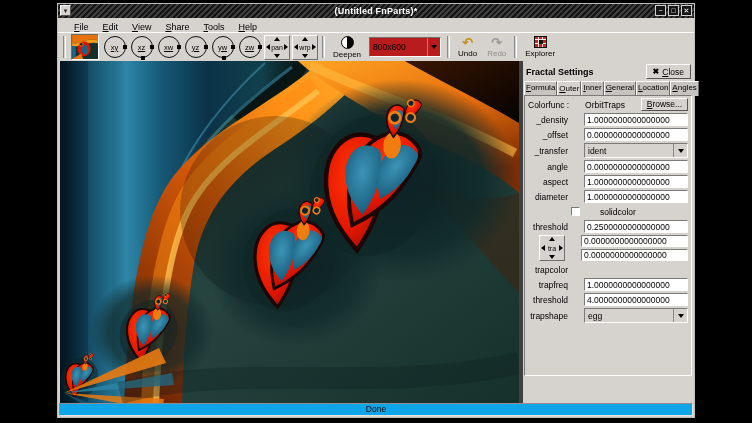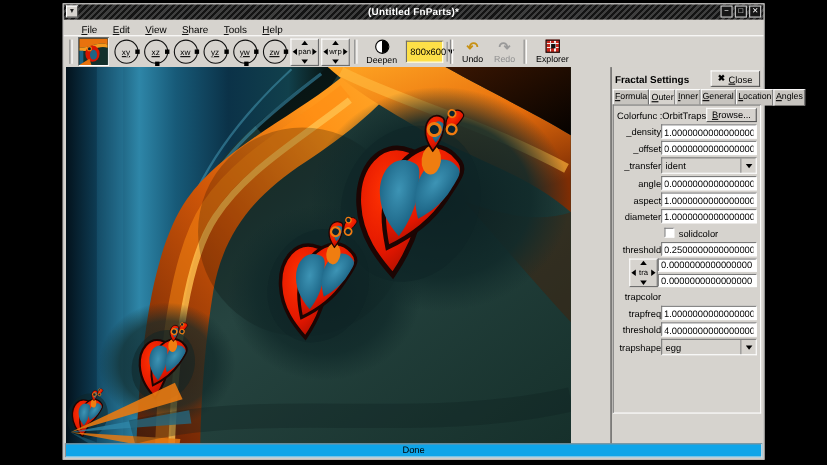--- a/index.html
+++ b/index.html
@@ -38,54 +38,54 @@
              position:relative;margin:0 1px;display:flex;align-items:center;justify-content:center;font-size:7px;}
   .arr{width:0;height:0;position:absolute;}
   .arr-up{top:1px;left:50%;margin-left:-3px;border-left:3px solid transparent;border-right:3px solid transparent;border-bottom:4px solid #000;}
   .arr-down{bottom:1px;left:50%;margin-left:-3px;border-left:3px solid transparent;border-right:3px solid transparent;border-top:4px solid #000;}
   .arr-left{left:1px;top:50%;margin-top:-3px;border-top:3px solid transparent;border-bottom:3px solid transparent;border-right:4px solid #000;}
   .arr-right{right:1px;top:50%;margin-top:-3px;border-top:3px solid transparent;border-bottom:3px solid transparent;border-left:4px solid #000;}
   .tool-col{display:flex;flex-direction:column;align-items:center;justify-content:center;
             font-size:8px;margin:0 5px;gap:1px;}
   .deepen-icon{width:11px;height:11px;border-radius:50%;border:1px solid #000;
                background:linear-gradient(90deg,#fff 50%,#000 50%);}
-  .size-combo{width:34px;height:20px;background:#fde047;border:1px solid #6e6e6e;
+  .size-combo{width:72px;height:20px;background:#b91c1c;border:1px solid #6e6e6e;
               border-bottom-color:#fff;border-right-color:#fff;box-sizing:border-box;
               display:flex;align-items:center;margin:0 3px;}
   .size-text{flex:1;font-size:8.5px;padding-left:3px;}
   .size-arrow{width:12px;height:100%;border-left:1px solid #8a8a8a;display:flex;align-items:center;justify-content:center;}
   .chev{width:0;height:0;border-left:3px solid transparent;border-right:3px solid transparent;border-top:4px solid #000;}
   .undo-glyph{font-size:13px;line-height:11px;font-weight:bold;color:#c79114;}
   .redo-glyph{font-size:13px;line-height:11px;font-weight:bold;color:#9a9a9a;}
   .redo-label{color:#8e8e8e;}
   .explorer-icon{width:13px;height:12px;border:1px solid #111;box-sizing:border-box;position:relative;
       background-color:#c8271b;
       background-image:repeating-linear-gradient(0deg,transparent 0 3px,rgba(255,255,255,.9) 3px 4px),
                        repeating-linear-gradient(90deg,transparent 0 3px,rgba(255,255,255,.9) 3px 4px);}
   .explorer-icon::after{content:"";position:absolute;left:3px;top:2px;width:5px;height:5px;background:#111;
       box-shadow:inset 1px 1px 0 #e8e8e8;}
   
   .fractal{position:absolute;left:2px;top:57px;width:459px;height:343px;background:#122a28;}
   .fractal svg{display:block;width:100%;height:100%;}
   
   .panel{position:absolute;left:461px;top:57px;right:1px;height:343px;background:#d6d3ce;
-         border-left:1px solid #404040;box-sizing:border-box;margin-left:36px;}
+         border-left:4px solid #404040;box-sizing:border-box;}
   .panel-header{height:19px;display:flex;align-items:center;justify-content:space-between;padding:1px 2px 0 3px;}
   .panel-title{font-weight:bold;font-size:9px;}
   .close-btn{height:15px;background:#d6d3ce;border:1px solid #fff;border-right-color:#555;
              border-bottom-color:#555;font-size:8.5px;display:flex;align-items:center;gap:3px;padding:0 6px;box-sizing:border-box;}
   .close-x{font-weight:bold;font-size:8px;}
   .tabs{display:flex;height:15px;padding:0 1px;}
   .tab{flex:1;text-align:center;font-size:8px;white-space:nowrap;padding:1px 1px;
        background:#c7c4bf;border:1px solid #fff;border-right-color:#6e6e6e;border-bottom:none;box-sizing:border-box;}
   .tab.active{background:#d6d3ce;padding-top:2px;}
   .params{position:absolute;left:1px;right:1px;top:34px;height:281px;background:#d6d3ce;
           border:1px solid #7a7a7a;border-bottom-color:#fff;border-right-color:#fff;box-sizing:border-box;
           padding:2px 3px;display:flex;flex-direction:column;gap:2px;overflow:hidden;}
-  .row{display:flex;align-items:center;gap:0;min-height:13px;}
+  .row{display:flex;align-items:center;gap:16px;min-height:13px;}
   .lbl{width:40px;flex:none;text-align:right;font-size:8.5px;white-space:nowrap;}
   .entry{flex:1;min-width:0;height:13px;background:#fff;border:1px solid #7a7a7a;
          border-bottom-color:#fff;border-right-color:#fff;box-sizing:border-box;font-size:8.5px;
          padding:0 2px;font-family:"Liberation Sans",sans-serif;color:#000;}
   .combo{flex:1;min-width:0;height:15px;background:#d6d3ce;border:1px solid #7a7a7a;
          border-bottom-color:#fff;border-right-color:#fff;box-sizing:border-box;display:flex;align-items:center;}
   .combo-text{flex:1;font-size:8.5px;padding-left:3px;white-space:nowrap;overflow:hidden;}
   .combo-btn{width:13px;align-self:stretch;border-left:1px solid #8a8a8a;display:flex;align-items:center;justify-content:center;}
   .cf-label{font-size:8.5px;white-space:nowrap;}
   .cf-value{flex:1;text-align:center;font-size:8.5px;white-space:nowrap;}

